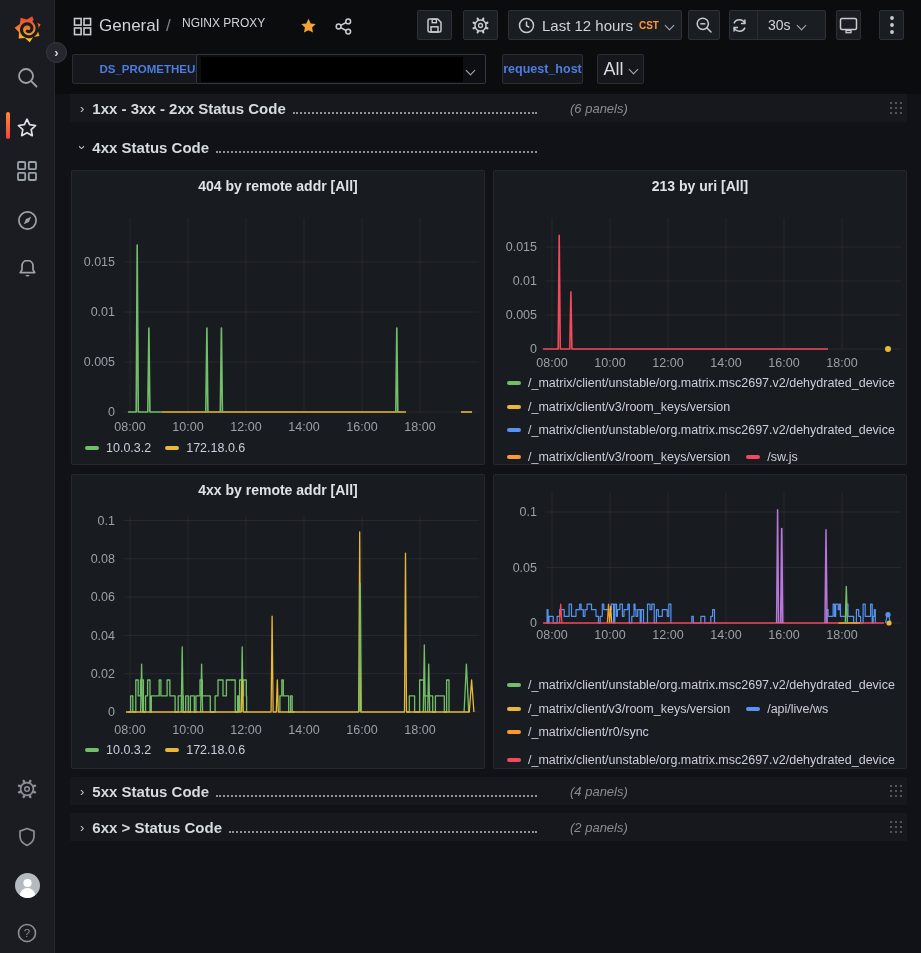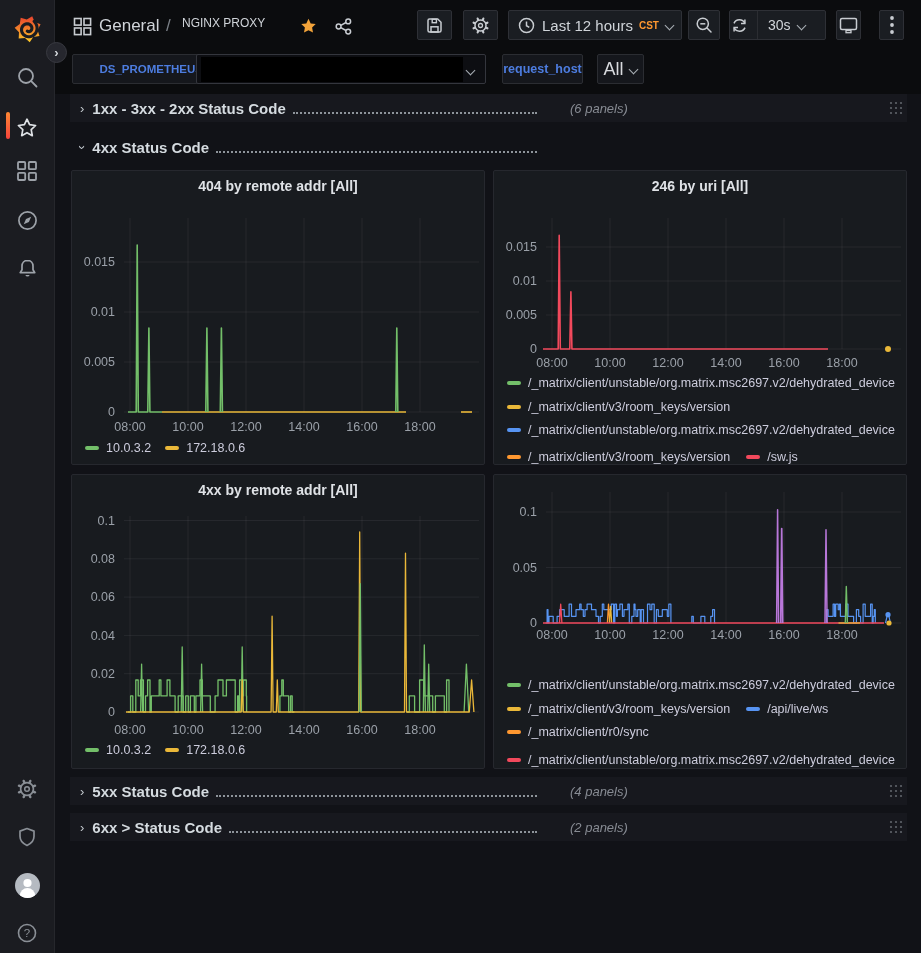--- a/index.html
+++ b/index.html
@@ -255,21 +255,21 @@
       <text x="58" y="230.5" fill="#9aa0a8" font-size="12.5" text-anchor="middle">08:00</text>
       <text x="116" y="230.5" fill="#9aa0a8" font-size="12.5" text-anchor="middle">10:00</text>
       <text x="174" y="230.5" fill="#9aa0a8" font-size="12.5" text-anchor="middle">12:00</text>
       <text x="232" y="230.5" fill="#9aa0a8" font-size="12.5" text-anchor="middle">14:00</text>
       <text x="290" y="230.5" fill="#9aa0a8" font-size="12.5" text-anchor="middle">16:00</text>
       <text x="348" y="230.5" fill="#9aa0a8" font-size="12.5" text-anchor="middle">18:00</text>
     </svg>
   <div class="legend" style="left:13px;top:270px"><span class="sw" style="background:#73BF69"></span>10.0.3.2<span class="sw" style="background:#EAB839;margin-left:14px"></span>172.18.0.6</div>
 </div>
 <div class="panel" style="left:493px;top:170px">
-  <div class="ptitle">246 by uri [All]</div>
+  <div class="ptitle">213 by uri [All]</div>
   <svg width="414" height="180" viewBox="0 0 414 180">
       <line x1="58" y1="18" x2="58" y2="149.0" stroke="rgba(201,209,217,0.08)" stroke-width="1"></line>
       <line x1="116" y1="18" x2="116" y2="149.0" stroke="rgba(201,209,217,0.08)" stroke-width="1"></line>
       <line x1="174" y1="18" x2="174" y2="149.0" stroke="rgba(201,209,217,0.08)" stroke-width="1"></line>
       <line x1="232" y1="18" x2="232" y2="149.0" stroke="rgba(201,209,217,0.08)" stroke-width="1"></line>
       <line x1="290" y1="18" x2="290" y2="149.0" stroke="rgba(201,209,217,0.08)" stroke-width="1"></line>
       <line x1="348" y1="18" x2="348" y2="149.0" stroke="rgba(201,209,217,0.08)" stroke-width="1"></line>
       <line x1="52" y1="149.0" x2="407" y2="149.0" stroke="rgba(201,209,217,0.08)" stroke-width="1"></line>
       <line x1="52" y1="115.0" x2="407" y2="115.0" stroke="rgba(201,209,217,0.08)" stroke-width="1"></line>
       <line x1="52" y1="81.0" x2="407" y2="81.0" stroke="rgba(201,209,217,0.08)" stroke-width="1"></line>

